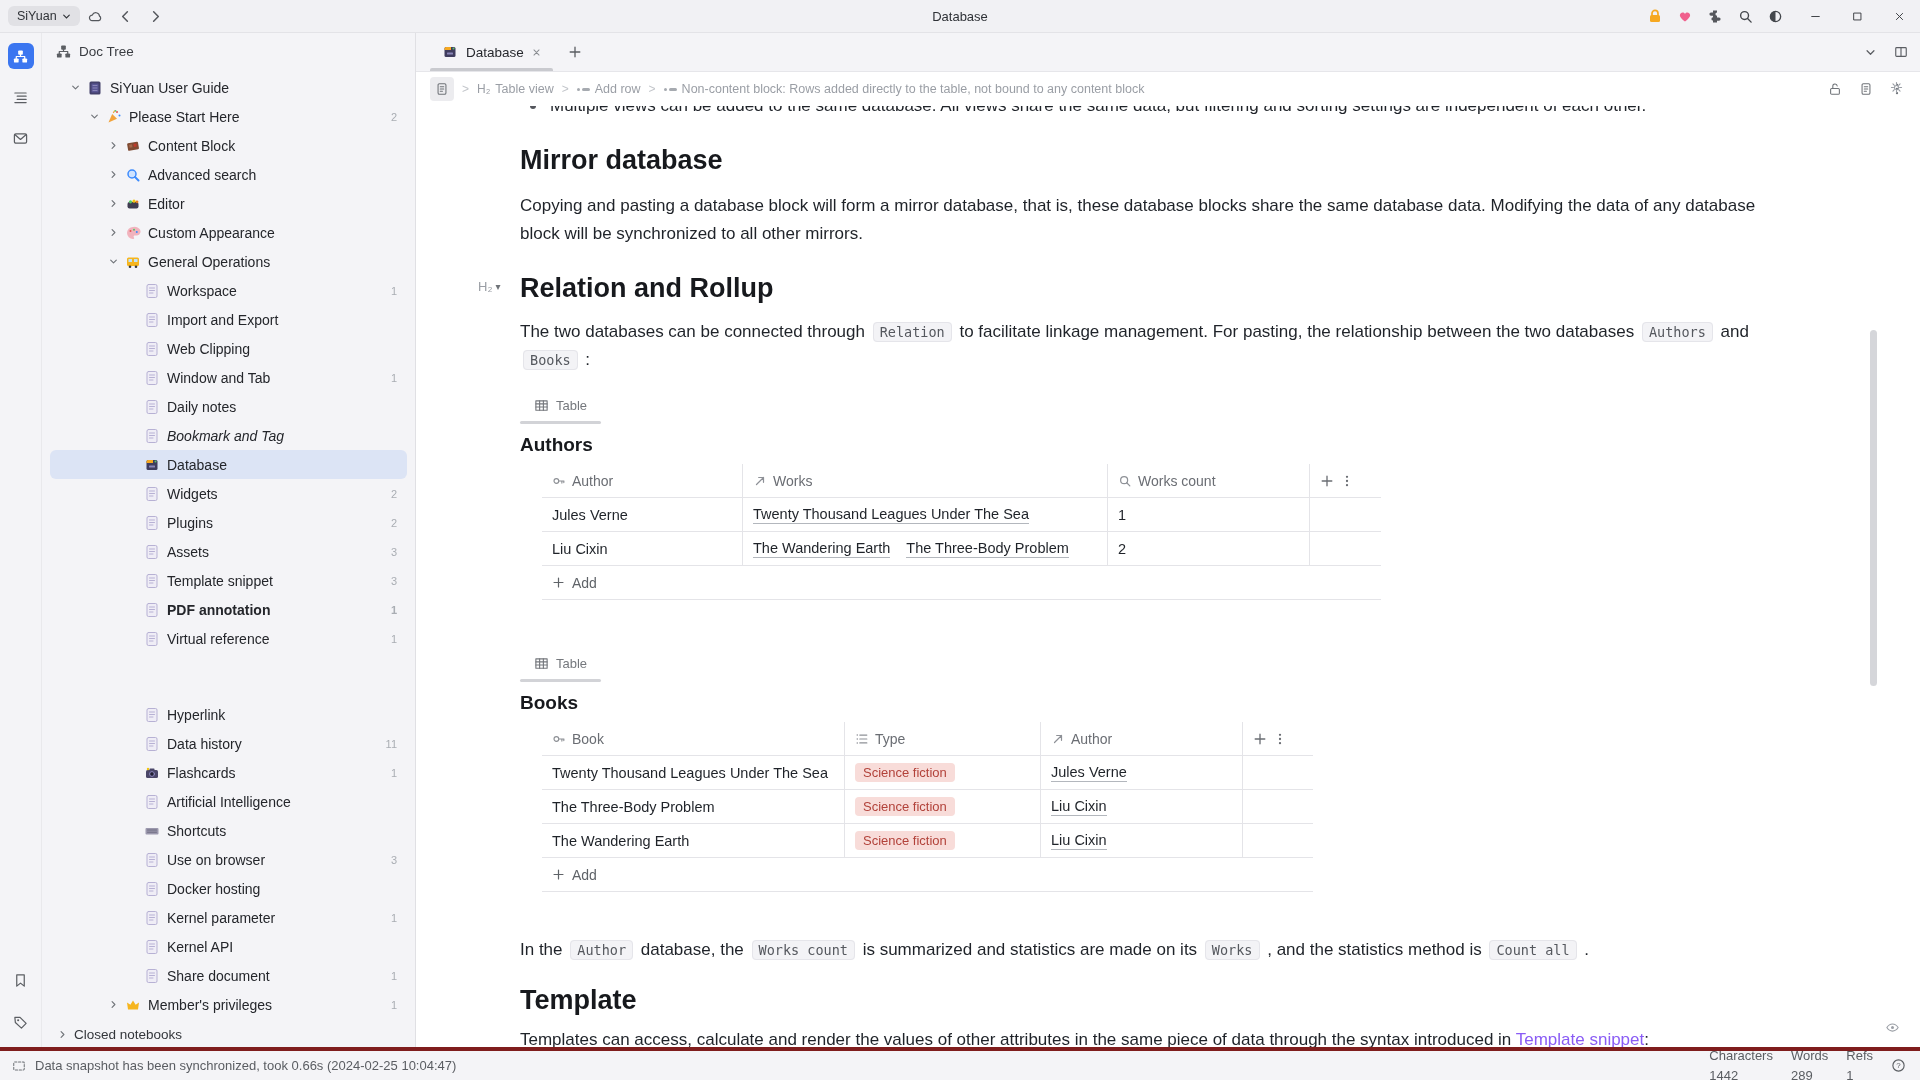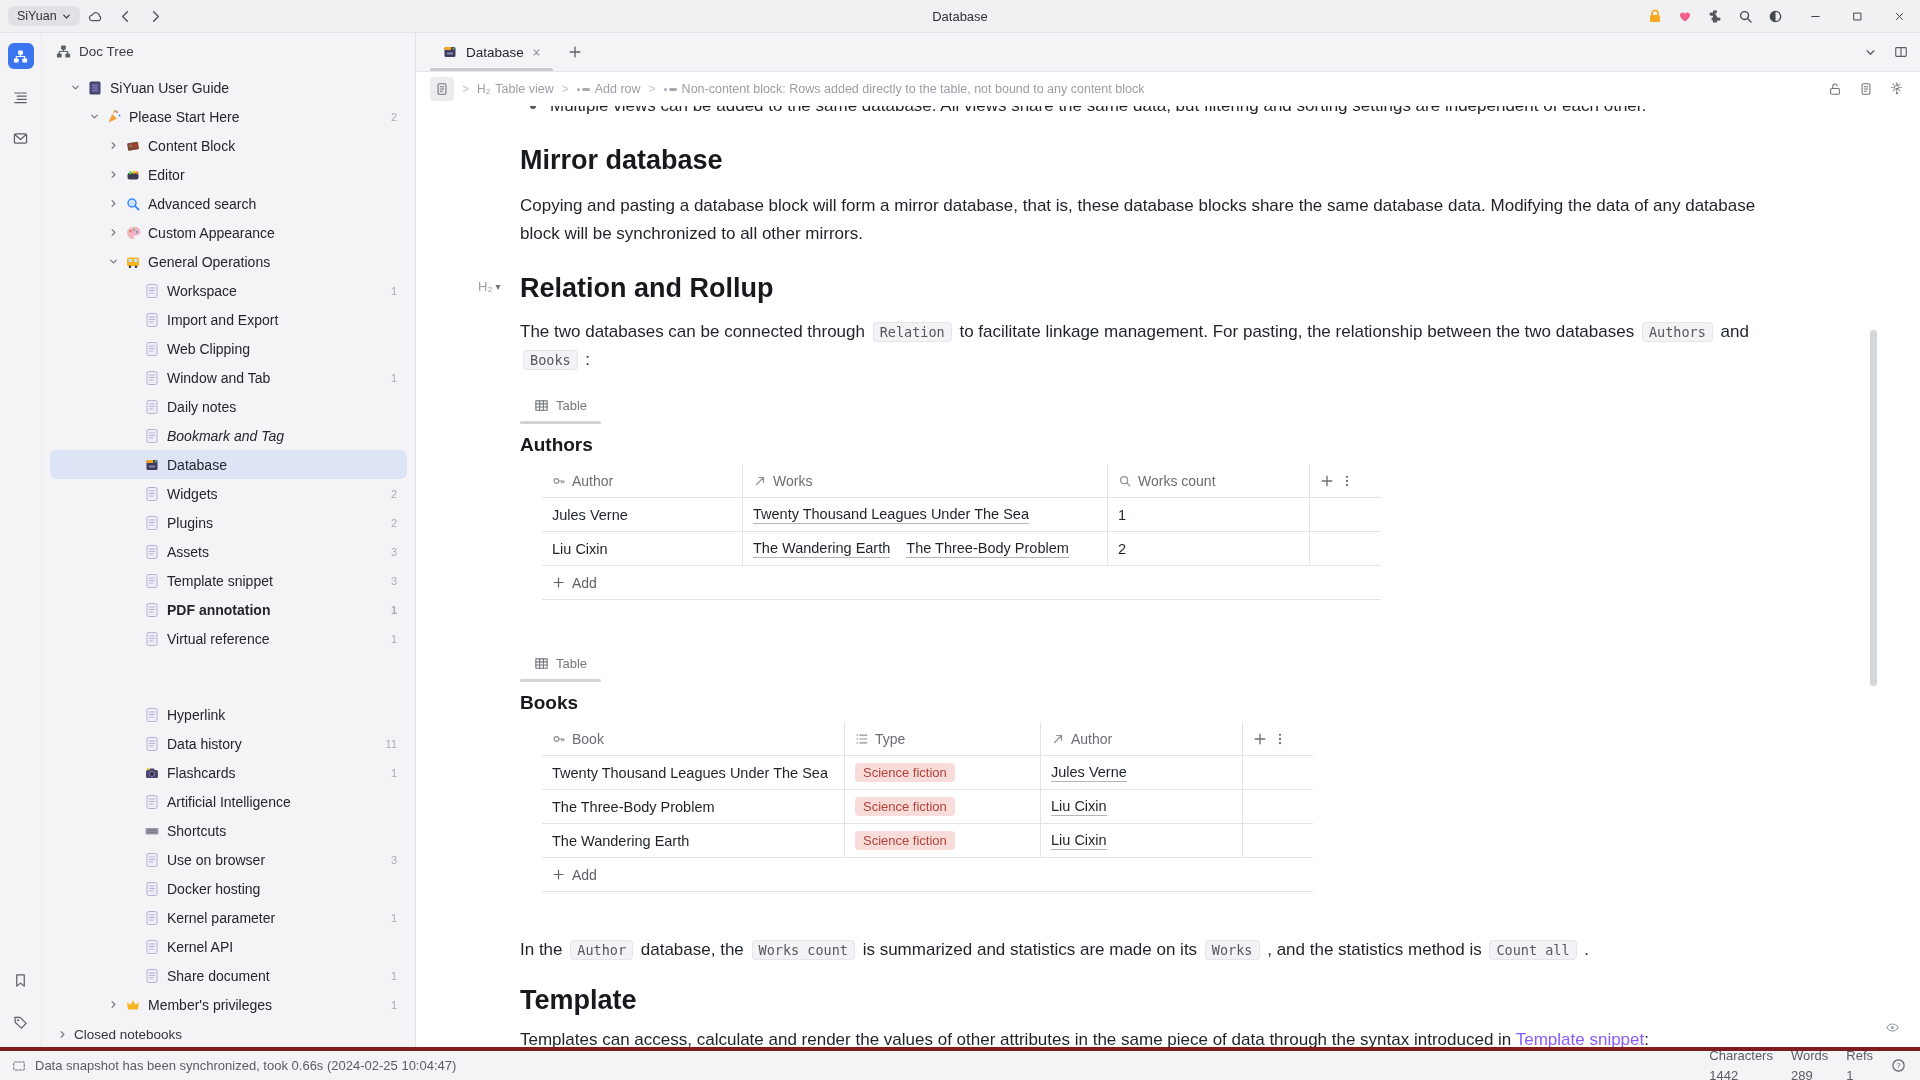--- a/index.html
+++ b/index.html
@@ -289,41 +289,41 @@
             <span class="tree-label">Content Block</span>
           </div>
           <div class="tree-row" style="padding-left: 54px;">
             <span class="tree-toggle">
               <svg viewBox="0 0 16 16" width="9" height="9" fill="none" stroke="currentColor" stroke-width="1.3" stroke-linecap="round" stroke-linejoin="round">
                 <path d="M5.5 3l5 5-5 5" stroke-width="2"></path>
               </svg>
             </span>
             <span class="tree-ico" style="display: flex;">
               <svg viewBox="0 0 16 16" width="16" height="16" fill="none" stroke="currentColor" stroke-width="1.3" stroke-linecap="round" stroke-linejoin="round">
+                <circle cx="7" cy="7" r="4" fill="#cfe3ff" stroke="#3d8bfd" stroke-width="1.5"></circle>
+                <path d="M10 10l3.5 3.5" stroke="#3d8bfd" stroke-width="2"></path>
+              </svg>
+            </span>
+            <span class="tree-label">Advanced search</span>
+          </div>
+          <div class="tree-row" style="padding-left: 54px;">
+            <span class="tree-toggle">
+              <svg viewBox="0 0 16 16" width="9" height="9" fill="none" stroke="currentColor" stroke-width="1.3" stroke-linecap="round" stroke-linejoin="round">
+                <path d="M5.5 3l5 5-5 5" stroke-width="2"></path>
+              </svg>
+            </span>
+            <span class="tree-ico" style="display: flex;">
+              <svg viewBox="0 0 16 16" width="16" height="16" fill="none" stroke="currentColor" stroke-width="1.3" stroke-linecap="round" stroke-linejoin="round">
                 <rect x="2.5" y="6" width="11" height="6.5" rx="2" fill="#3f3c52" stroke="none"></rect>
                 <circle cx="5.5" cy="5.8" r="1.6" fill="#58c56b" stroke="none"></circle>
                 <circle cx="9" cy="5.2" r="1.6" fill="#f1c40f" stroke="none"></circle>
                 <circle cx="12" cy="5.8" r="1.4" fill="#e67e22" stroke="none"></circle>
               </svg>
             </span>
             <span class="tree-label">Editor</span>
-          </div>
-          <div class="tree-row" style="padding-left: 54px;">
-            <span class="tree-toggle">
-              <svg viewBox="0 0 16 16" width="9" height="9" fill="none" stroke="currentColor" stroke-width="1.3" stroke-linecap="round" stroke-linejoin="round">
-                <path d="M5.5 3l5 5-5 5" stroke-width="2"></path>
-              </svg>
-            </span>
-            <span class="tree-ico" style="display: flex;">
-              <svg viewBox="0 0 16 16" width="16" height="16" fill="none" stroke="currentColor" stroke-width="1.3" stroke-linecap="round" stroke-linejoin="round">
-                <circle cx="7" cy="7" r="4" fill="#cfe3ff" stroke="#3d8bfd" stroke-width="1.5"></circle>
-                <path d="M10 10l3.5 3.5" stroke="#3d8bfd" stroke-width="2"></path>
-              </svg>
-            </span>
-            <span class="tree-label">Advanced search</span>
           </div>
           <div class="tree-row" style="padding-left: 54px;">
             <span class="tree-toggle">
               <svg viewBox="0 0 16 16" width="9" height="9" fill="none" stroke="currentColor" stroke-width="1.3" stroke-linecap="round" stroke-linejoin="round">
                 <path d="M5.5 3l5 5-5 5" stroke-width="2"></path>
               </svg>
             </span>
             <span class="tree-ico" style="display: flex;">
               <svg viewBox="0 0 16 16" width="16" height="16" fill="none" stroke="currentColor" stroke-width="1.3" stroke-linecap="round" stroke-linejoin="round">
                 <path d="M8 2a6 6 0 1 0 0 12c1.2 0 1.4-.9.9-1.6-.6-.9-.2-2 1-2H12a3.8 3.8 0 0 0 2-6.8A6 6 0 0 0 8 2z" fill="#f1b3bd" stroke="none"></path>

